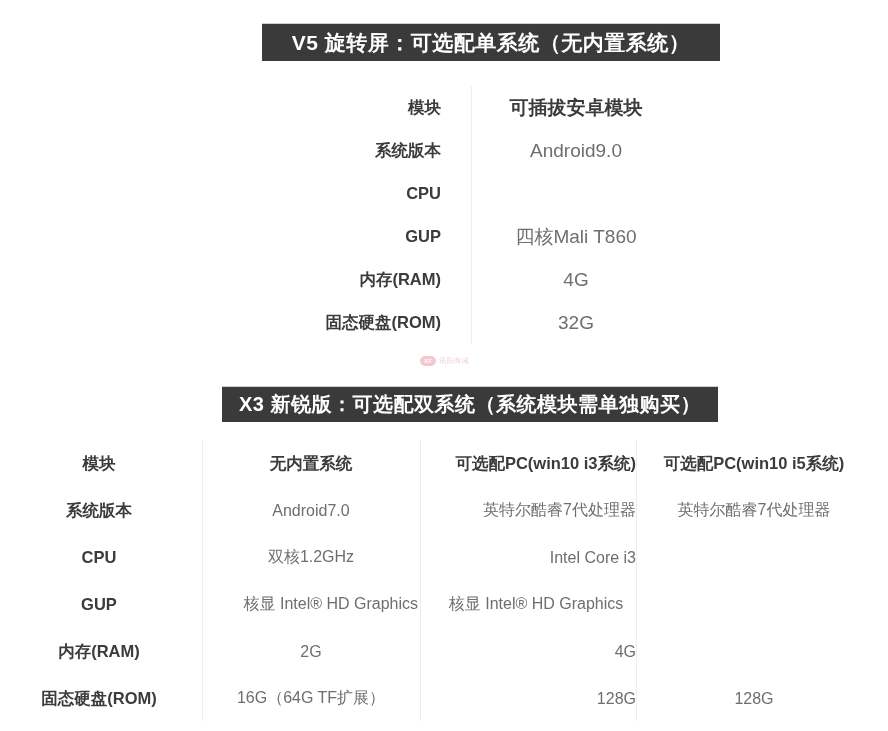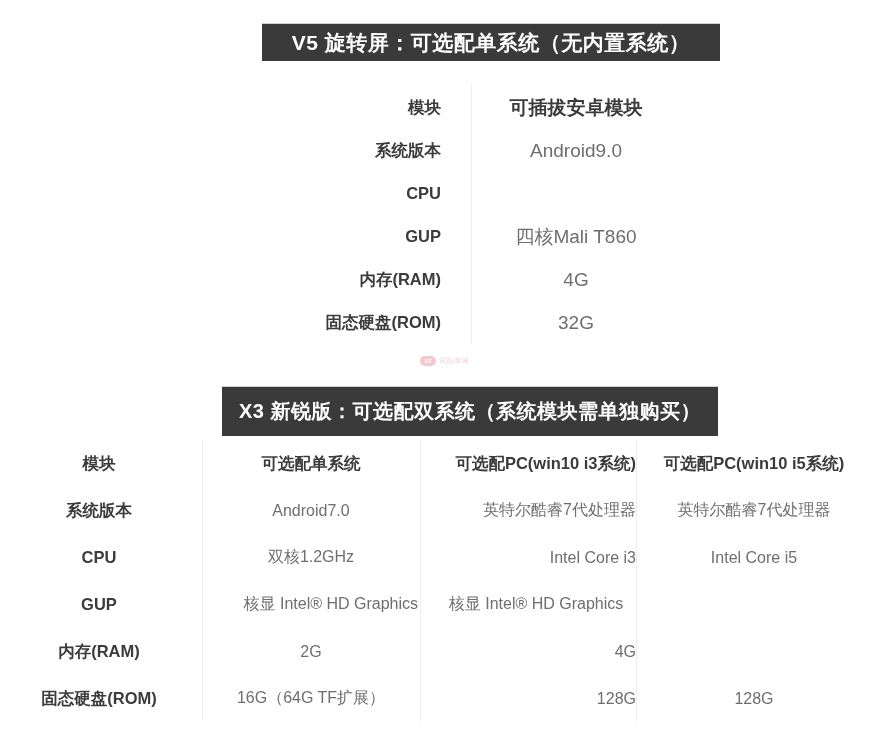--- a/index.html
+++ b/index.html
@@ -40,21 +40,21 @@
     top: 24px;
     width: 458px;
     height: 37px;
     font-size: 21px;
     margin-left: 20px;
   }
   .banner-x3 {
     left: 222px;
     top: 387px;
     width: 496px;
-    height: 49px;
+    height: 35px;
     font-size: 20px;
     text-align: right;
   }
 
   
   .table1 {
     position: absolute;
     left: 246px;
     top: 86px;
     width: 450px;
@@ -231,37 +231,36 @@
 
   <div class="banner banner-x3">X3 新锐版：可选配双系统（系统模块需单独购买）</div>
 
   <div class="table2">
     <div class="vline vl1"></div>
     <div class="vline vl2"></div>
     <div class="vline vl3"></div>
 
     <div class="t2-row head">
       <div class="t2-label">模块</div>
-      <div class="t2-c1">可选配单系统</div>
+      <div class="t2-c1">无内置系统</div>
       <div class="t2-c2">可选配PC(win10 i3系统)</div>
       <div class="t2-c3">可选配PC(win10 i5系统)</div>
     </div>
 
     <div class="t2-row">
       <div class="t2-label">系统版本</div>
       <div class="t2-c1">Android7.0</div>
       <div class="t2-c2">英特尔酷睿7代处理器</div>
       <div class="t2-c3">英特尔酷睿7代处理器</div>
     </div>
 
     <div class="t2-row">
       <div class="t2-label">CPU</div>
       <div class="t2-c1">双核1.2GHz</div>
       <div class="t2-c2">Intel Core i3</div>
-      <div class="t2-c3">Intel Core i5</div>
     </div>
 
     <div class="t2-row">
       <div class="t2-label">GUP</div>
       <div class="t2-c2">核显 Intel® HD Graphics</div>
       <div class="t2-c3">核显 Intel® HD Graphics</div>
     </div>
 
     <div class="t2-row">
       <div class="t2-label">内存(RAM)</div>

